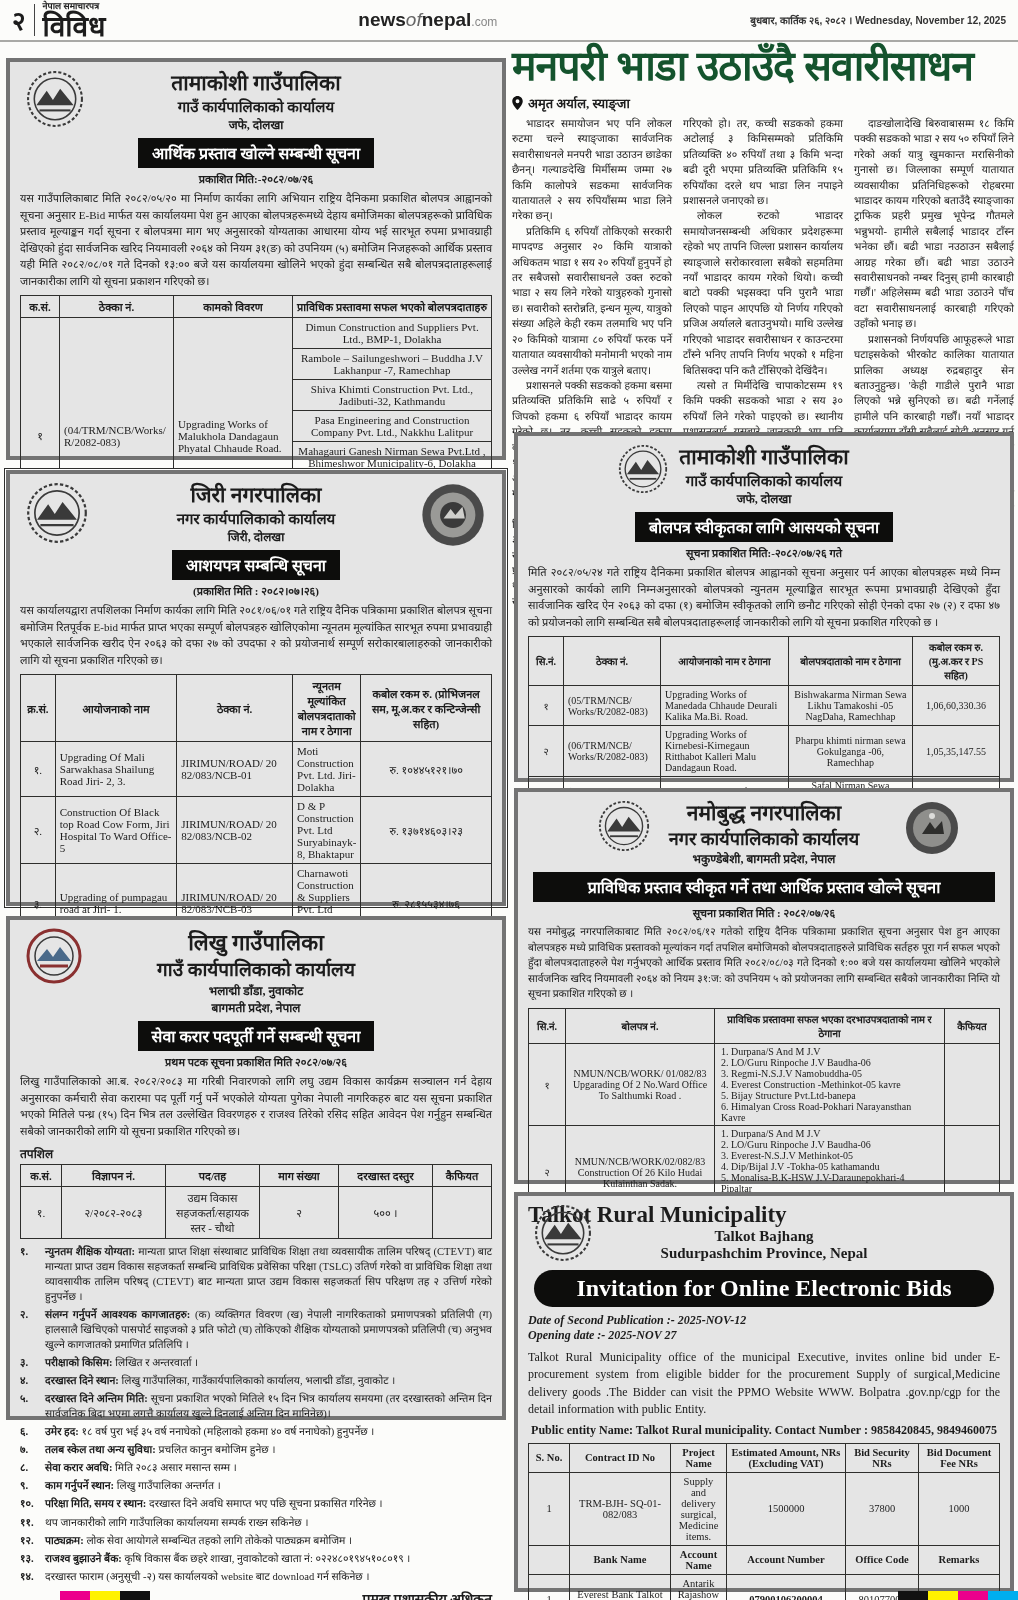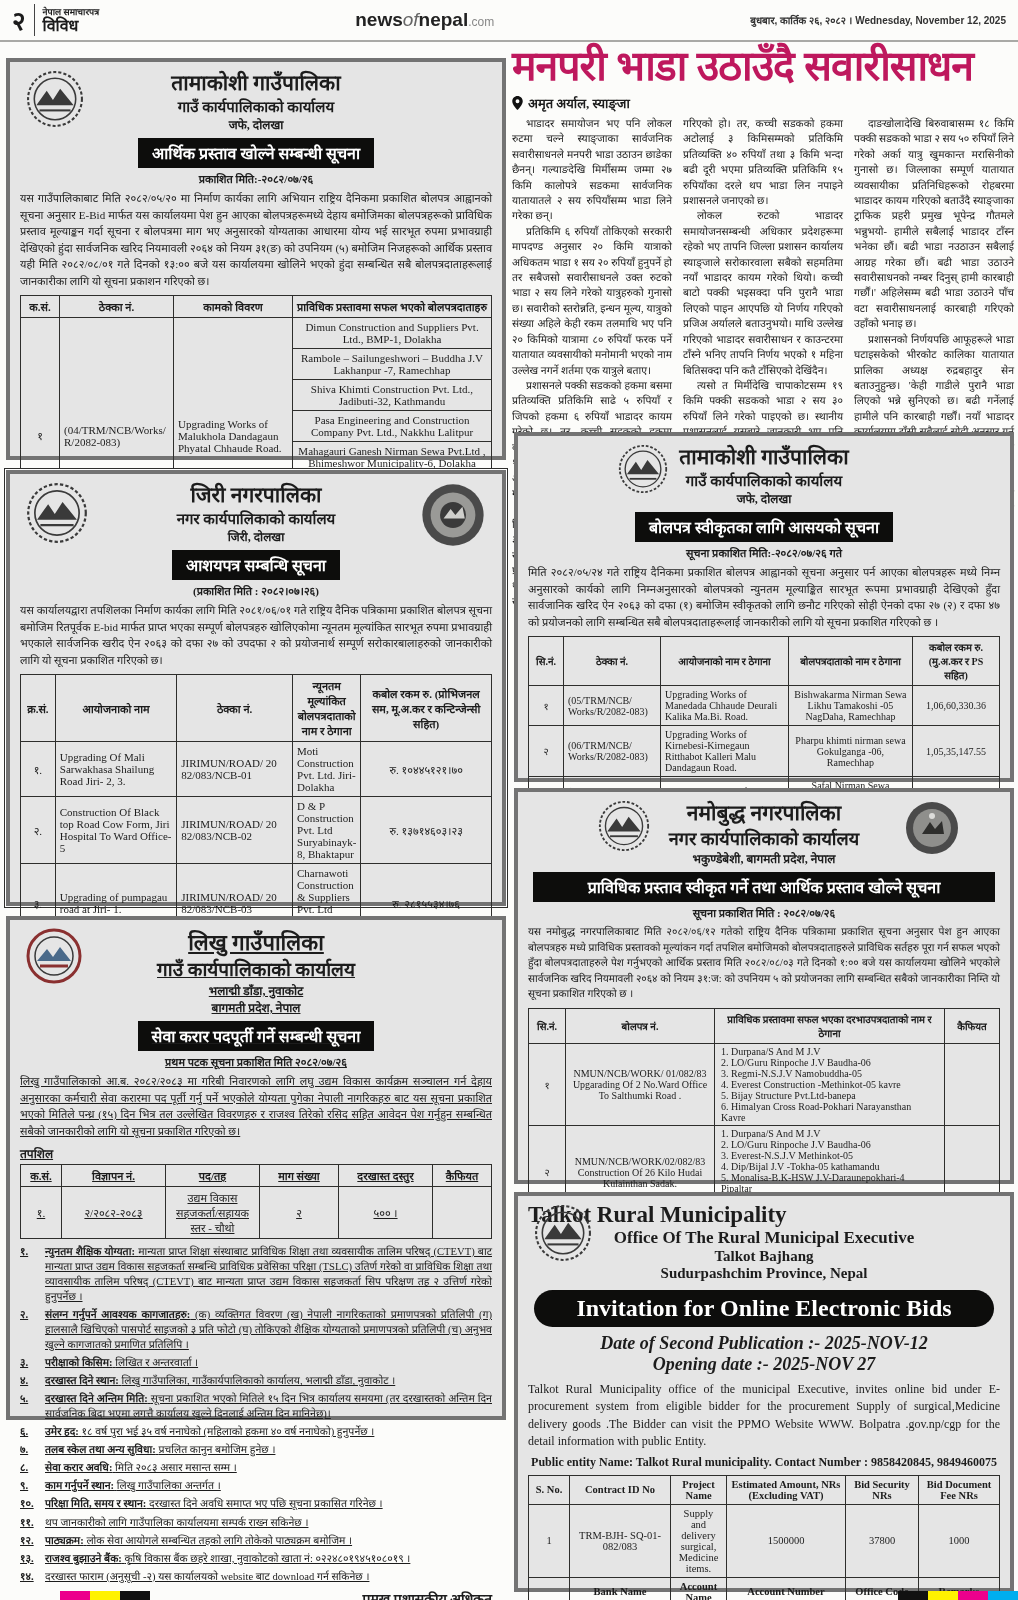--- a/index.html
+++ b/index.html
@@ -6,21 +6,21 @@
   .page{position:relative;width:1018px;height:1600px;background:#fcfcfa;
         font-family:"Liberation Serif",serif;color:#1c1c1c;overflow:hidden;}
 
   
   .ph{position:absolute;top:0;left:0;right:0;height:42px;display:flex;align-items:center;
       justify-content:space-between;padding:0 12px;border-bottom:2px solid #a9a9a6;box-sizing:border-box;}
   .ph-left{display:flex;align-items:center;gap:8px;}
   .pnum{font-size:26px;font-weight:bold;font-family:"Liberation Sans",sans-serif;}
   .ph-div{width:1px;height:32px;background:#444;}
   .mast{font-size:9px;font-weight:bold;font-family:"Liberation Sans",sans-serif;}
-  .section{font-size:16px;font-weight:bold;font-family:"Liberation Sans",sans-serif;line-height:1.05;}
+  .section{font-size:28px;font-weight:bold;font-family:"Liberation Sans",sans-serif;line-height:1.05;}
   .site{font-family:"Liberation Sans",sans-serif;font-size:19px;font-weight:bold;color:#222;}
   .site em{font-weight:normal;color:#666;}
   .site .dotcom{font-size:12px;color:#888;font-weight:normal;}
   .dateline{font-size:10px;font-family:"Liberation Sans",sans-serif;font-weight:bold;color:#333;text-align:center;}
 
   
   .notice{position:absolute;background:#e5e5e5;border:4px solid #737373;box-sizing:border-box;padding:6px 10px;}
   .notice.double{box-shadow:0 0 0 1px #fff,0 0 0 2px #2e2e2c;}
   .n-head{position:relative;text-align:center;margin-bottom:2px;}
   .emblem{position:absolute;top:2px;}
@@ -37,41 +37,41 @@
   .ntable th{font-weight:bold;}
   .ntable td.lft{text-align:left;}
   .signoff{text-align:right;font-weight:bold;font-size:11.5px;margin-top:5px;}
   .bidcell{padding:0 !important;}
   .bidrow{border-bottom:1px solid #2e2e2c;padding:3px 4px;}
   .bidrow:last-child{border-bottom:none;}
 
   
   .article{position:absolute;left:512px;top:46px;width:502px;height:380px;}
   .headline{font-family:"Liberation Sans",sans-serif;font-weight:bold;font-size:41px;
-            line-height:1.02;letter-spacing:-1px;margin:0;color:#be185d;}
+            line-height:1.02;letter-spacing:-1px;margin:0;color:#14532d;}
   .byline{display:flex;align-items:center;gap:5px;font-weight:bold;font-size:13px;margin:6px 0 4px;}
   .cols{display:flex;gap:11px;}
   .col{flex:1;font-size:10.5px;line-height:1.47;text-align:justify;}
   .col p{margin:0;text-indent:14px;}
   .col p.noind{text-indent:0;}
 
   
   .tapasil{font-weight:bold;font-size:12px;margin:2px 0;}
   .terms{margin-top:5px;}
   .term{display:flex;gap:5px;font-size:10.6px;line-height:1.42;margin-bottom:3px;text-align:justify;}
   .tnum{min-width:20px;font-weight:bold;flex:none;}
   .tlabel{font-weight:bold;}
 
   
   .tk-org1{font-size:23px;font-weight:bold;text-align:left;}
   .tk-org2{font-size:17px;font-weight:bold;text-align:center;}
   .tk-org3{font-size:15px;font-weight:bold;text-align:center;}
   .tk-banner{background:#0d0d0c;color:#fff;border-radius:26px;text-align:center;font-weight:bold;
              font-size:24px;padding:5px 10px;margin:8px 6px 6px;}
-  .tk-date{font-weight:bold;font-style:italic;text-align:center;font-size:18px;}
+  .tk-date{font-weight:bold;font-style:italic;font-size:12px;}
   .tk-body{font-size:12px;line-height:1.45;text-align:justify;margin:6px 0 4px;}
   .tk-entity{font-weight:bold;font-size:12px;text-align:center;margin:2px 0 5px;}
 
   
   .marks{position:absolute;bottom:0;display:flex;}
   .marks.l{left:60px;} .marks.r{right:0;}
   .mark{width:30px;height:9px;}
 </style>
 </head>
 <body>
@@ -211,21 +211,21 @@
         <td>३.</td>
         <td class="lft">Upgrading of pumpagau road at Jiri- 1.</td>
         <td class="lft">JIRIMUN/ROAD/ 20 82/083/NCB-03</td>
         <td class="lft">Charnawoti Construction &amp; Suppliers Pvt. Ltd Tamakoshi 01, Dolkha</td>
         <td>रु. २८१५५३४।७६</td>
       </tr>
     </tbody>
       </table>
   </section>
 
-  <section class="notice" style="left:6px;top:916px;width:500px;height:504px;text-decoration:underline;">
+  <section class="notice" style="left:6px;top:916px;width:500px;height:504px;">
     <div class="n-head">
       <svg class="emblem left" width="56" height="56" viewBox="0 0 56 56">
         <circle cx="28" cy="28" r="26" fill="none" stroke="#8a3030" stroke-width="3"></circle>
         <circle cx="28" cy="28" r="19" fill="none" stroke="#3a3a3a" stroke-width="1.5"></circle>
         <path d="M11 33 L21 21 L27 29 L34 19 L45 33 Z" fill="#4a6a8a"></path>
           <path d="M14 38 h28" stroke="#8a3030" stroke-width="3"></path>
       </svg>
       <div class="org" style="font-size:22px">लिखु गाउँपालिका</div>
       <div class="office" style="font-size:19px">गाउँ कार्यपालिकाको कार्यालय</div>
       <div class="place">भलाद्मी डाँडा, नुवाकोट</div>
@@ -435,21 +435,20 @@
 
   <section class="notice" style="left:514px;top:1192px;width:500px;height:400px;">
     <div class="n-head">
       <svg class="emblem left" width="58" height="58" viewBox="0 0 56 56">
         <circle cx="28" cy="28" r="26" fill="none" stroke="#3a3a3a" stroke-width="2" stroke-dasharray="3 2"></circle>
         <circle cx="28" cy="28" r="20" fill="none" stroke="#3a3a3a" stroke-width="1.5"></circle>
         <path d="M10 34 L20 20 L26 29 L33 18 L46 34 Z" fill="#3a3a3a"></path>
           <path d="M13 39 h30" stroke="#3a3a3a" stroke-width="2"></path>
       </svg>
       <div class="tk-org1">Talkot Rural  Municipality</div>
-      <div class="tk-org2">Office Of The Rural  Municipal Executive</div>
       <div class="tk-org3">Talkot  Bajhang</div>
       <div class="tk-org3">Sudurpashchim Province, Nepal</div>
     </div>
     <div class="tk-banner">Invitation for  Online Electronic Bids</div>
     <div class="tk-date">Date of Second Publication :- 2025-NOV-12</div>
     <div class="tk-date">Opening date :- 2025-NOV 27</div>
     <p class="tk-body">Talkot Rural Municipality  office of the municipal Executive, invites online bid under E-procurement system from eligible bidder for the procurement Supply of surgical,Medicine delivery goods .The  Bidder can visit  the PPMO  Website WWW. Bolpatra .gov.np/cgp for the detail information with public Entity.</p>
     <div class="tk-entity">Public entity Name: Talkot Rural municipality. Contact Number : 9858420845, 9849460075</div>
     <table class="ntable" style="font-size:10.5px">
       <tbody>

